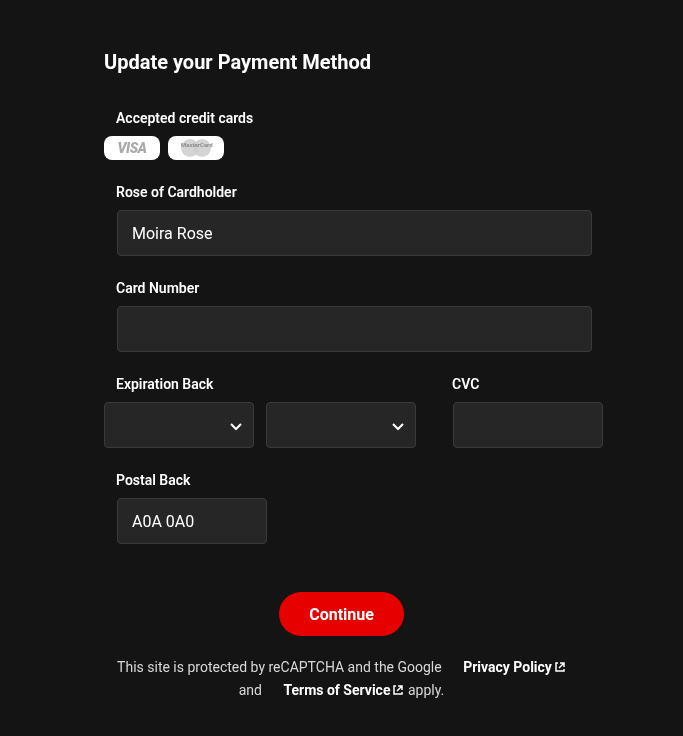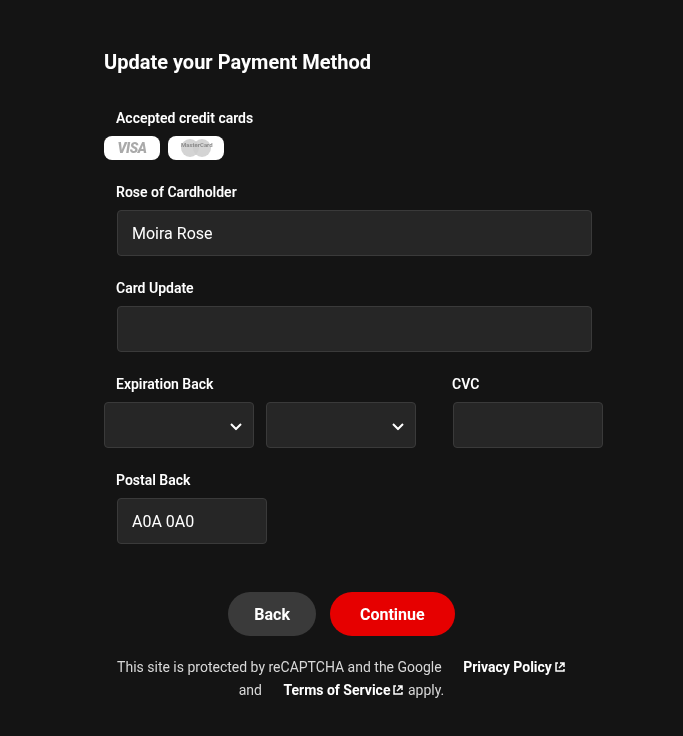--- a/index.html
+++ b/index.html
@@ -199,21 +199,21 @@
     </div>
   </div>
 </div>
 
 <div class="field-group">
   <label class="label">Rose of Cardholder</label>
   <input class="input" type="text" value="Moira Rose" style="">
 </div>
 
 <div class="field-group">
-  <label class="label">Card Update</label>
+  <label class="label">Card Number</label>
   <input class="input" type="text" value="" style="">
 </div>
 
 <div class="row field-group">
   <div class="col-exp">
     <label class="label">Expiration Back</label>
     <div class="selects">
       <div class="select-wrap">
         <select class="select"></select>
         <span class="chevron">
@@ -237,21 +237,20 @@
     <input class="input" type="text" value="" style="">
   </div>
 </div>
 
 <div class="field-group">
   <label class="label">Postal Back</label>
   <input class="input input-narrow" type="text" value="A0A 0A0" style="">
 </div>
 
 <div class="buttons">
-  <button class="btn btn-back">Back</button>
   <button class="btn btn-continue">Continue</button>
 </div>
 
 <div class="legal">
   <span>This site is protected by reCAPTCHA and the Google </span><a href="#"><span>Privacy Policy</span><span class="ext-icon"><svg width="12" height="12" viewBox="0 0 12 12">
           <path d="M4 2 H2 V10 H10 V8 M6 2 H10 V6 M10 2 L5 7" stroke="#ffffff" stroke-width="1.5" fill="none"></path>
         </svg></span></a><span> and </span><a href="#"><span>Terms of Service</span><span class="ext-icon"><svg width="12" height="12" viewBox="0 0 12 12">
           <path d="M4 2 H2 V10 H10 V8 M6 2 H10 V6 M10 2 L5 7" stroke="#ffffff" stroke-width="1.5" fill="none"></path>
         </svg></span></a><span> apply.</span>
 </div>

